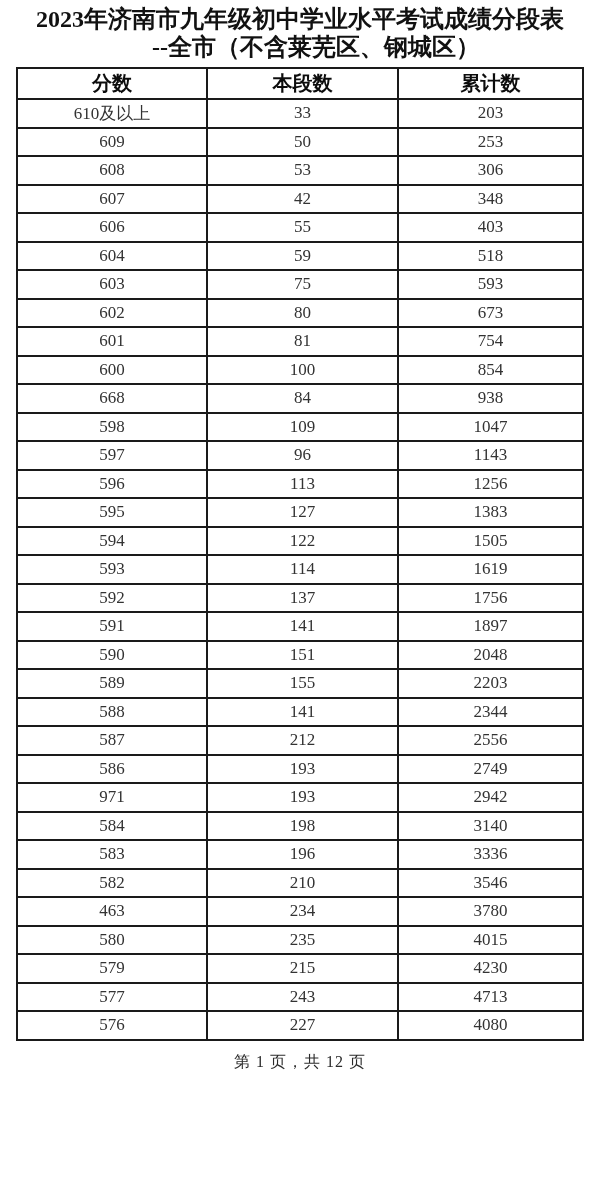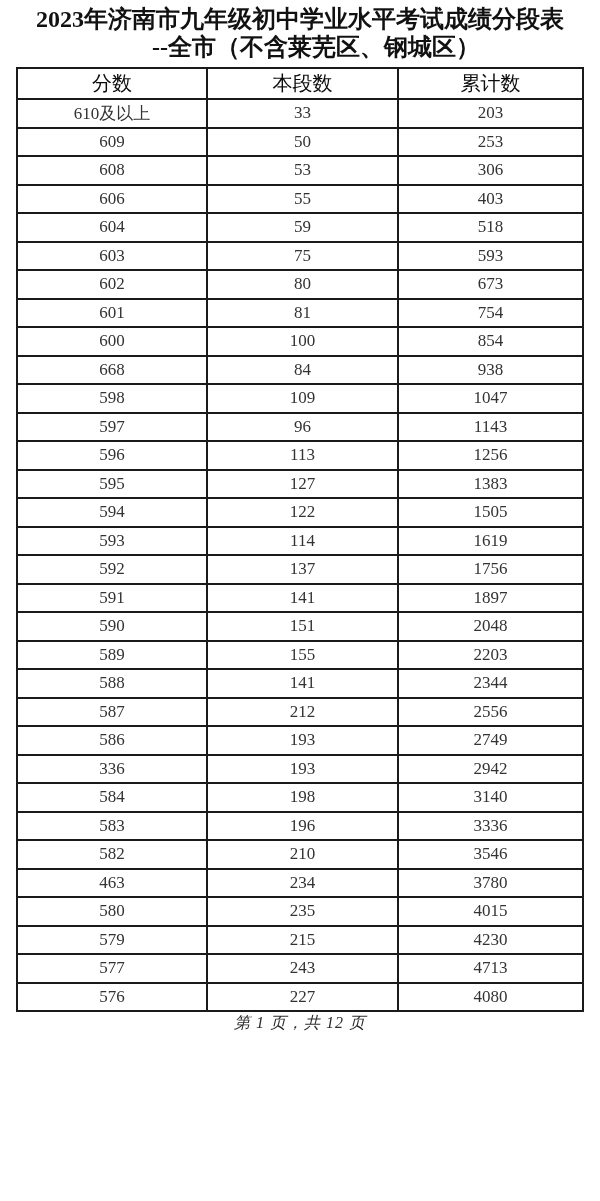--- a/index.html
+++ b/index.html
@@ -47,35 +47,34 @@
     vertical-align: middle;
     padding: 0;
     overflow: hidden;
   }
   table.score-table col.c1 { width: 190px; }
   table.score-table col.c2 { width: 191px; }
   table.score-table col.c3 { width: 185px; }
   table.score-table th {
     height: 31px;
     font-size: 20px;
-    font-weight: normal;
+    font-weight: bold;
     color: #0c0c0c;
   }
   table.score-table td {
     height: 28.5px;
     font-size: 17px;
     color: #333333;
   }
   .page-footer {
     text-align: center;
     font-size: 16px;
     color: #2b2b2b;
-    margin-top: 1px;
+    margin-top: 11px;
     letter-spacing: 1px;
-    font-style: italic;
   }
 </style>
 </head>
 <body>
 
 <div class="page">
 
   <div class="title-block">
     <div class="title-line1">2023年济南市九年级初中学业水平考试成绩分段表</div>
     <div class="title-line2">--全市（不含莱芜区、钢城区）</div>
@@ -104,20 +103,25 @@
           <td>609</td>
           <td>50</td>
           <td>253</td>
         </tr>
         <tr>
           <td>608</td>
           <td>53</td>
           <td>306</td>
         </tr>
         <tr>
+          <td>607</td>
+          <td>42</td>
+          <td>348</td>
+        </tr>
+        <tr>
           <td>606</td>
           <td>55</td>
           <td>403</td>
         </tr>
         <tr>
           <td>604</td>
           <td>59</td>
           <td>518</td>
         </tr>
         <tr>
@@ -204,21 +208,21 @@
           <td>587</td>
           <td>212</td>
           <td>2556</td>
         </tr>
         <tr>
           <td>586</td>
           <td>193</td>
           <td>2749</td>
         </tr>
         <tr>
-          <td>336</td>
+          <td>971</td>
           <td>193</td>
           <td>2942</td>
         </tr>
         <tr>
           <td>584</td>
           <td>198</td>
           <td>3140</td>
         </tr>
         <tr>
           <td>583</td>

